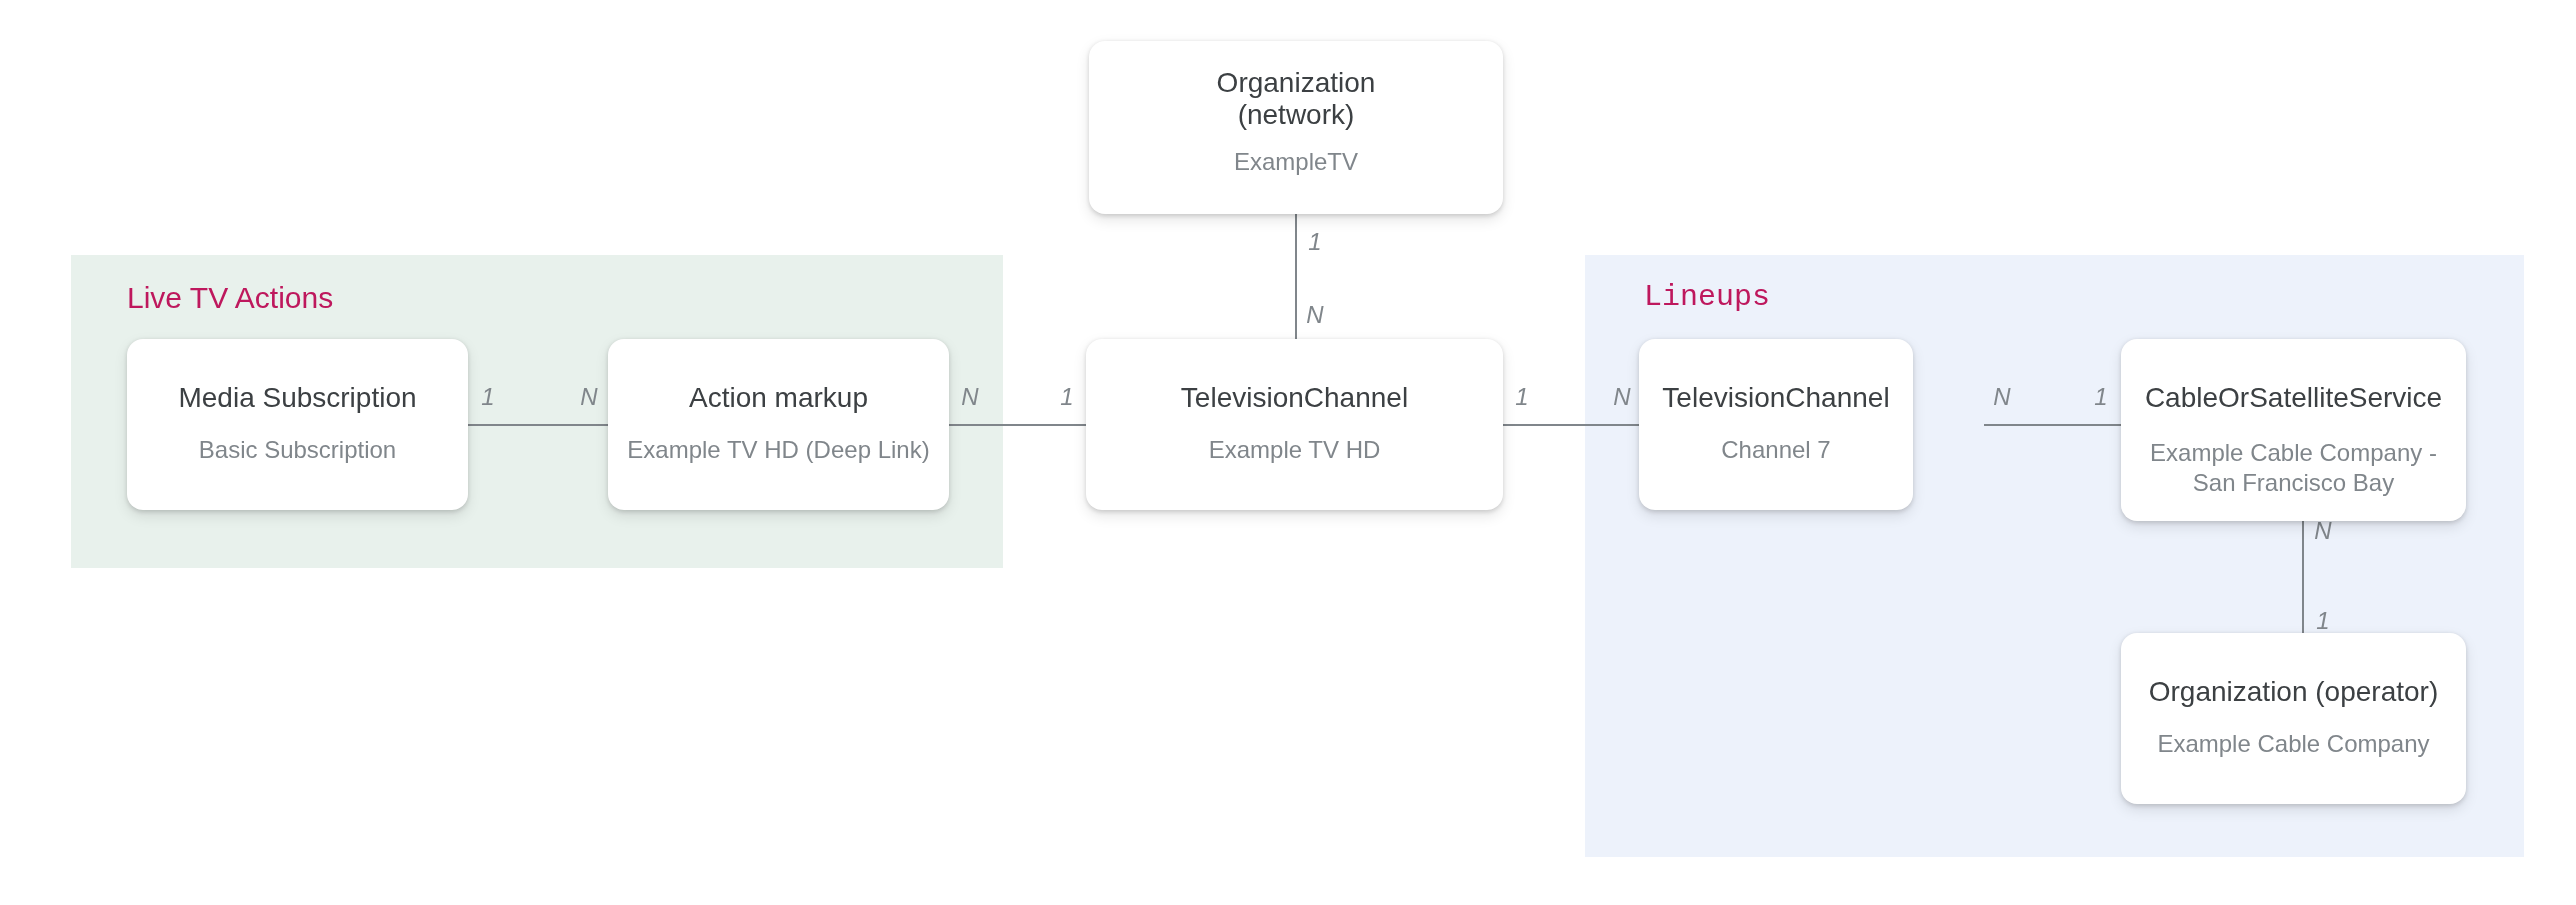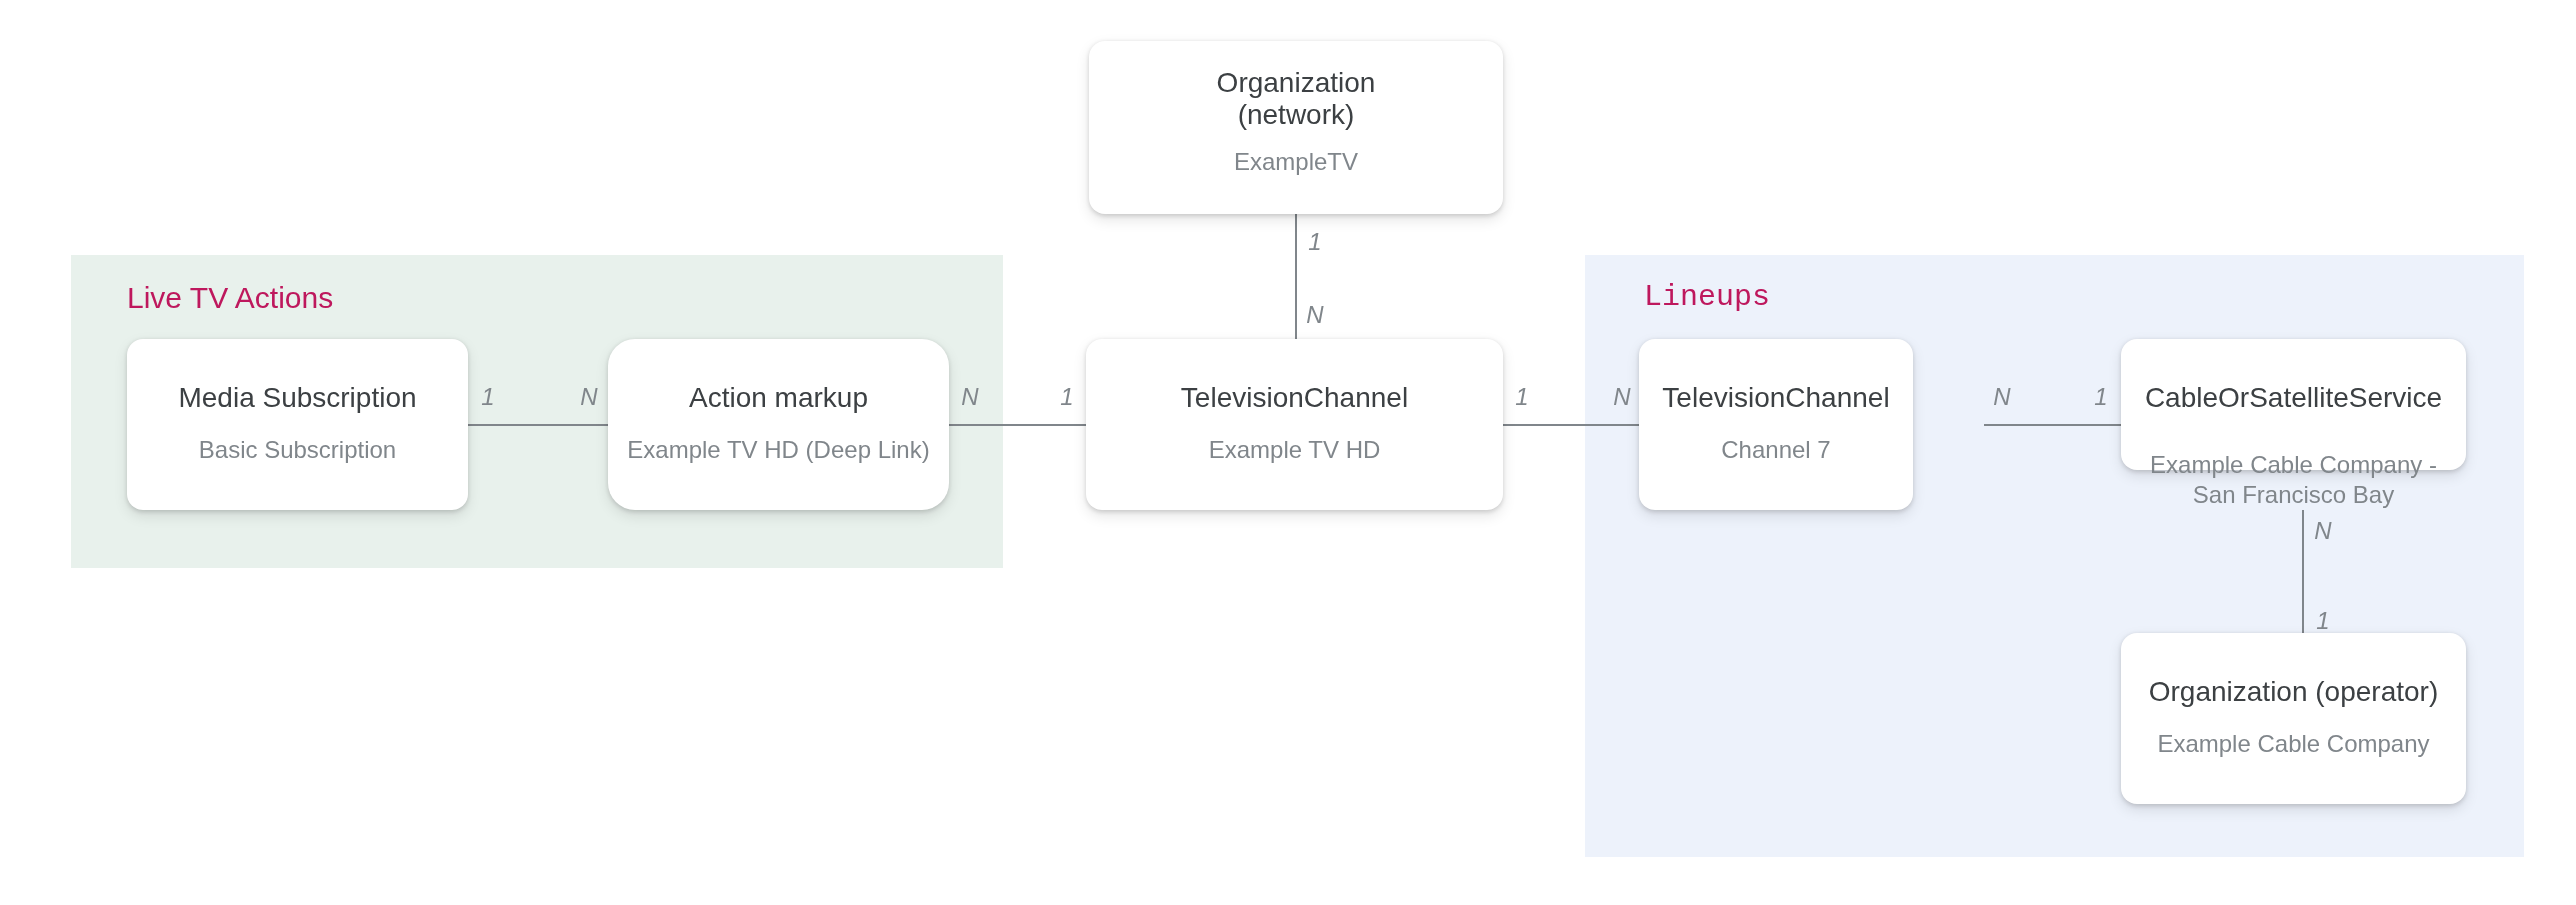--- a/index.html
+++ b/index.html
@@ -60,25 +60,25 @@
   .node-subtitle{
     margin-top:19.5px;
     font-size:24px;
     line-height:30px;
     color:#80868b;
     padding:0 3px;
   }
   .node--org-network{left:1089px;top:41px;width:414px;height:173px;padding-top:26px;}
   .node--org-network .node-subtitle{margin-top:16px;}
   .node--media{left:127px;top:339px;width:341px;height:171px;}
-  .node--action{left:608px;top:339px;width:341px;height:171px;border-radius:27px;}
+  .node--action{left:608px;top:339px;width:341px;height:171px;}
   .node--broadcast{left:1086px;top:339px;width:417px;height:171px;}
   .node--tvchannel{left:1639px;top:339px;width:274px;height:171px;text-align:center;}
-  .node--cable{left:2121px;top:339px;width:345px;height:131px;}
-  .node--cable .node-subtitle{margin-top:35px;padding:0 21px;}
+  .node--cable{left:2121px;top:339px;width:345px;height:182px;}
+  .node--cable .node-subtitle{margin-top:23px;padding:0 21px;}
   .node--operator{left:2121px;top:633px;width:345px;height:171px;}
   
   .edge--v-net-broadcast{left:1295px;top:214px;width:1.8px;height:125px;}
   .edge--h-media-action{left:468px;top:424px;width:140px;height:1.8px;}
   .edge--h-action-broadcast{left:949px;top:424px;width:137px;height:1.8px;}
   .edge--h-broadcast-channel{left:1503px;top:424px;width:136px;height:1.8px;}
   .edge--h-channel-cable{left:1984px;top:424px;width:137px;height:1.8px;}
   .edge--v-cable-operator{left:2302px;top:510px;width:1.8px;height:123px;}
 </style>
 </head>

